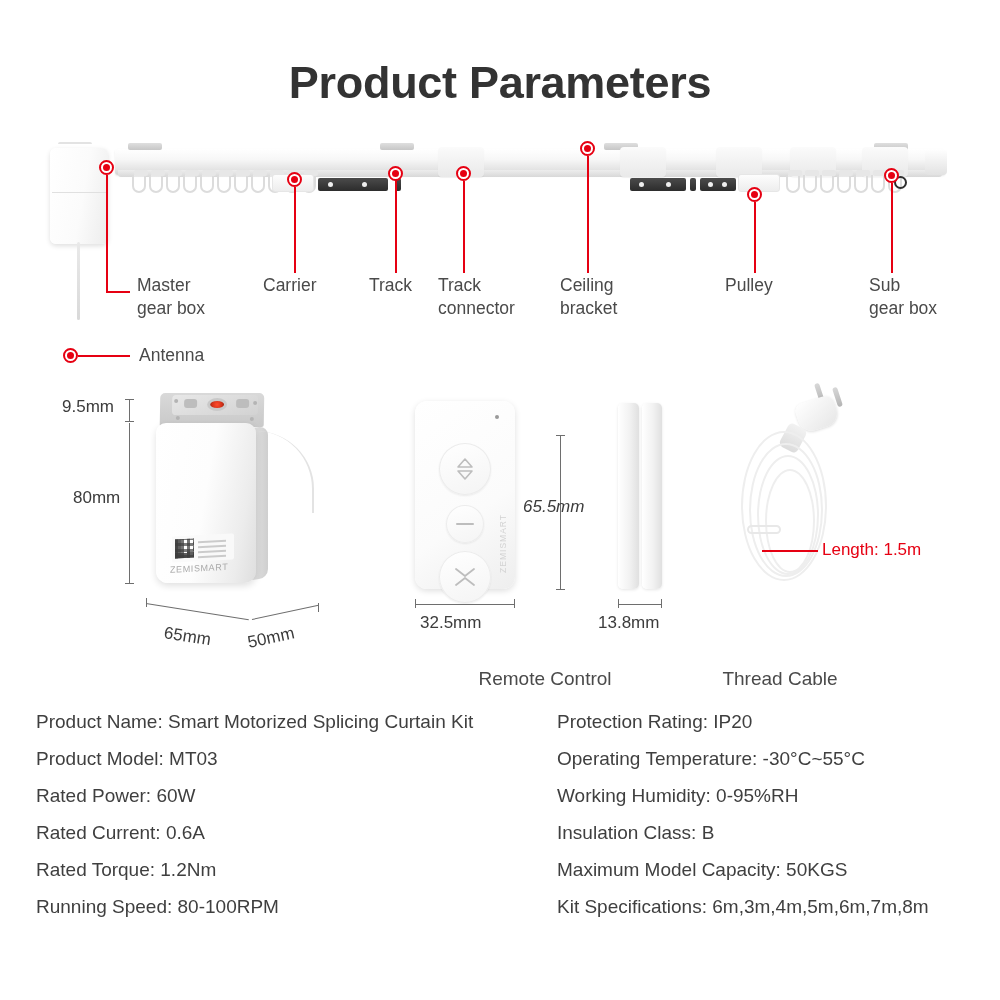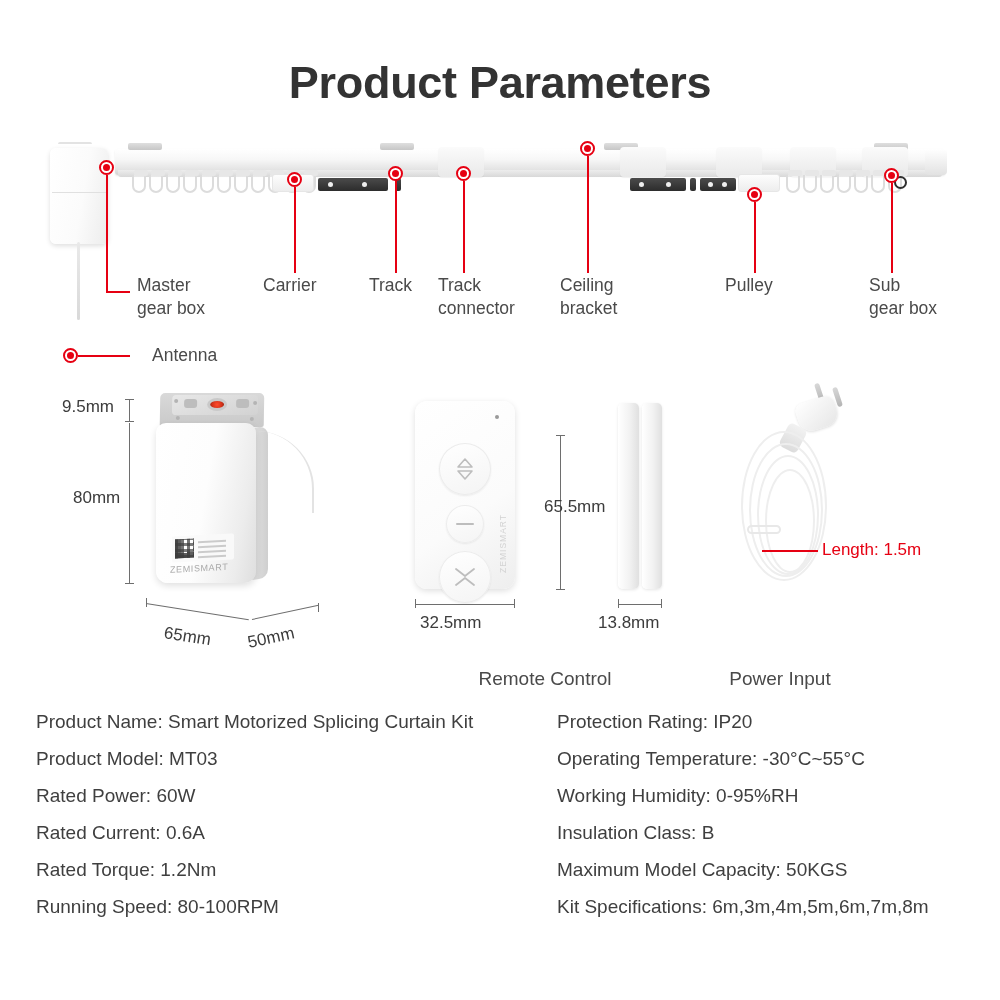--- a/index.html
+++ b/index.html
@@ -425,21 +425,21 @@
     <div class="lead-v" style="left:754px; top:72px; height:71px;"></div>
     <div class="callout-label" style="left:725px; top:144px;">Pulley</div>
 
     <div class="dot" style="left:884px; top:38px;"></div>
     <div class="lead-v" style="left:891px; top:53px; height:90px;"></div>
     <div class="callout-label" style="left:869px; top:144px;">Sub
 gear box</div>
 
     <div class="dot" style="left:63px; top:218px;"></div>
     <div class="lead-h" style="left:78px; top:225px; width:52px;"></div>
-    <div class="callout-label" style="left:152px; top:214px;">Antenna</div>
+    <div class="callout-label" style="left:139px; top:214px;">Antenna</div>
   </div>
 
   <div class="products">
 
     <div class="motor-3d">
       <div class="motor-cap">
         <div class="motor-cap-face"></div>
         <div class="motor-slot" style="left:24px;"></div>
         <div class="motor-hub"></div>
         <div class="motor-slot" style="left:76px;"></div>
@@ -503,21 +503,21 @@
     </div>
 
     <div class="dim-line dim-h" style="left:415px; top:219px; width:100px;"></div>
     <div class="dim-tick-v" style="left:415px; top:214px;"></div>
     <div class="dim-tick-v" style="left:514px; top:214px;"></div>
     <div class="dim-label" style="left:420px; top:228px;">32.5mm</div>
 
     <div class="dim-line dim-v" style="left:560px; top:50px; height:155px;"></div>
     <div class="dim-tick-h" style="left:556px; top:50px;"></div>
     <div class="dim-tick-h" style="left:556px; top:204px;"></div>
-    <div class="dim-label" style="left:544px; top:112px;">65.5mm</div>
+    <div class="dim-label" style="left:523px; top:112px;font-style:italic;">65.5mm</div>
 
     <div class="side-view">
       <div class="side-a"></div>
       <div class="side-b"></div>
     </div>
     <div class="dim-line dim-h" style="left:618px; top:219px; width:44px;"></div>
     <div class="dim-tick-v" style="left:618px; top:214px;"></div>
     <div class="dim-tick-v" style="left:661px; top:214px;"></div>
     <div class="dim-label" style="left:598px; top:228px;">13.8mm</div>
 
@@ -529,21 +529,21 @@
       <div class="coil" style="left:6px;  top:46px;  width:86px;  height:150px;"></div>
       <div class="coil" style="left:14px; top:58px;  width:74px;  height:134px;"></div>
       <div class="coil" style="left:22px; top:70px;  width:62px;  height:120px;"></div>
       <div class="coil" style="left:30px; top:84px;  width:50px;  height:104px;"></div>
       <div class="tie"></div>
     </div>
     <div class="lead-h" style="left:762px; top:165px; width:56px;"></div>
     <div class="cable-note" style="left:822px; top:155px;">Length: 1.5m</div>
 
     <div class="prod-caption" style="left:420px; top:283px; width:250px;">Remote Control</div>
-    <div class="prod-caption" style="left:655px; top:283px; width:250px;">Power Input</div>
+    <div class="prod-caption" style="left:655px; top:283px; width:250px;">Thread Cable</div>
   </div>
 
   <div class="specs">
     <div class="spec-col left">
       <div class="spec-item">Product Name: Smart Motorized Splicing Curtain Kit</div>
       <div class="spec-item">Product Model: MT03</div>
       <div class="spec-item">Rated Power: 60W</div>
       <div class="spec-item">Rated Current: 0.6A</div>
       <div class="spec-item">Rated Torque: 1.2Nm</div>
       <div class="spec-item">Running Speed: 80-100RPM</div>

